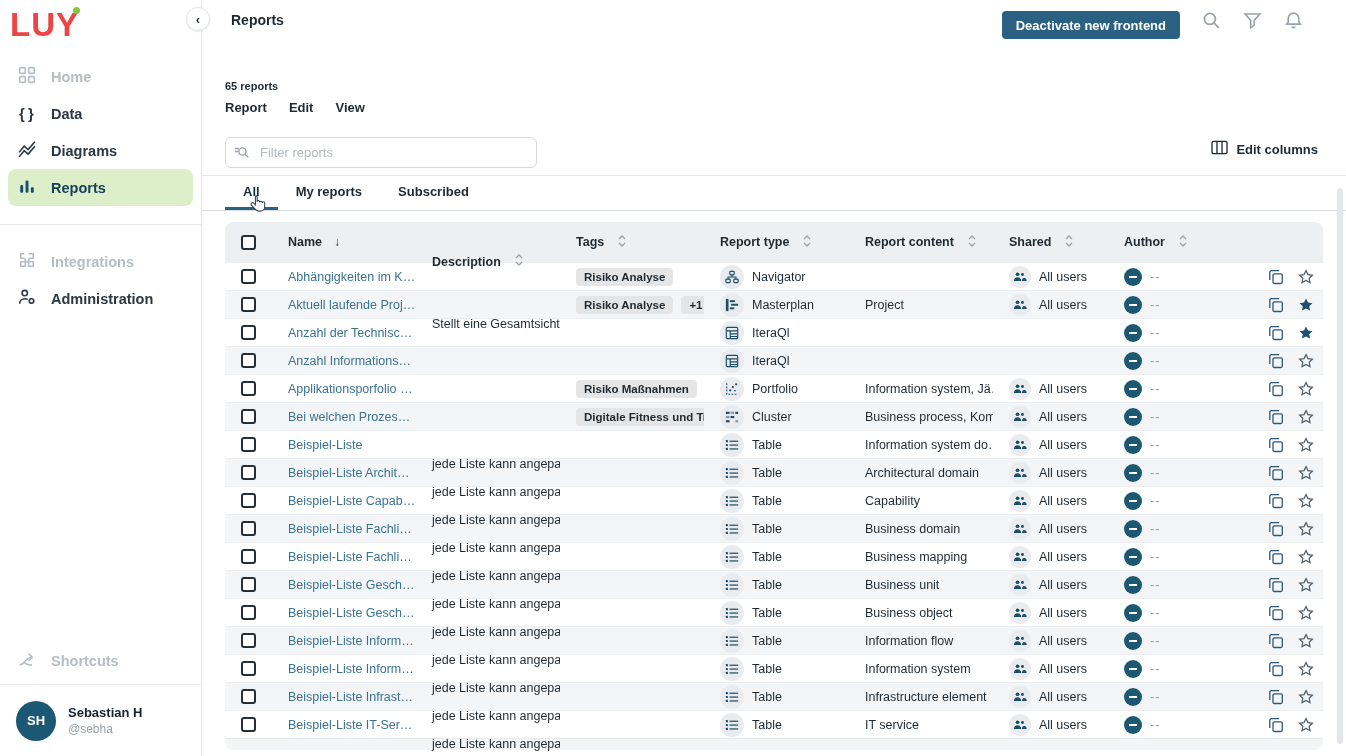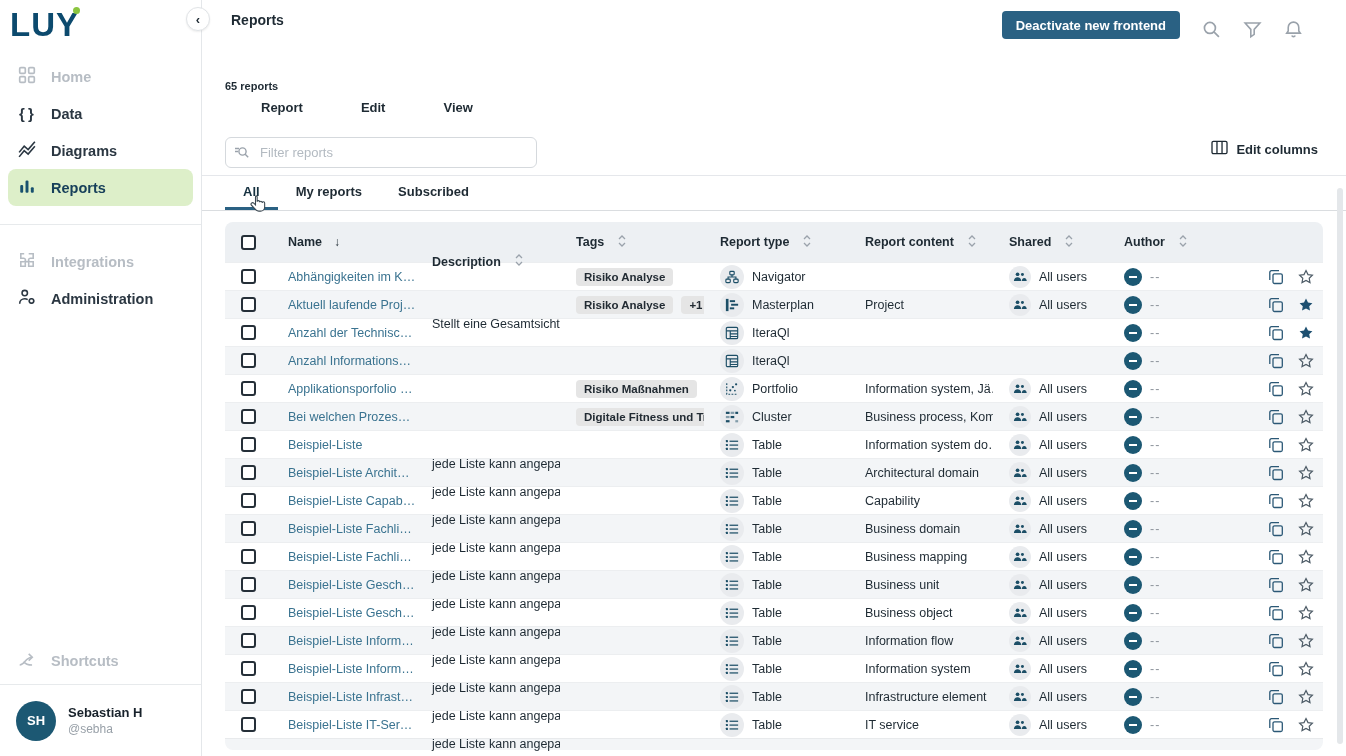--- a/index.html
+++ b/index.html
@@ -4,21 +4,21 @@
 <style>
   * { margin:0; padding:0; box-sizing:border-box; }
   html,body { width:1346px; height:756px; overflow:hidden; background:#fff;
     font-family:"Liberation Sans", sans-serif; color:#1e2a33; }
   .app { position:relative; width:1346px; height:756px; background:#fff; }
 
   
   .sidebar { position:absolute; left:0; top:0; width:202px; height:756px;
     background:#fff; border-right:1px solid #e4e7ea; }
   .logo { position:absolute; left:10px; top:6px; height:40px; cursor:pointer; }
-  .logo-text { font-size:33px; font-weight:800; color:#0c4a6e; letter-spacing:1px; }
+  .logo-text { font-size:33px; font-weight:800; color:#ef4444; letter-spacing:1px; }
   .logo-dot { position:absolute; right:-1px; top:1px; width:7px; height:7px;
     border-radius:50%; background:#8bc53f; }
   .nav { position:absolute; top:58px; left:0; right:0; }
   .nav-item { display:flex; align-items:center; gap:15px; height:37px;
     padding-left:18px; font-size:14.5px; font-weight:700; color:#2b3742; cursor:pointer; }
   .nav-item svg { flex:none; }
   .nav-item.disabled { color:#b7bdc4; }
   .nav-item.active { margin:0 8px; padding-left:10px; border-radius:8px;
     background:#ddefc9; color:#17405a; }
   .nav-divider { height:1px; background:#e7eaec; margin:18px 0; }
@@ -36,33 +36,33 @@
     border-radius:50%; background:#fff; border:1px solid #e1e4e7; color:#1e2a33;
     font-size:13px; font-weight:700; cursor:pointer; z-index:5;
     display:flex; align-items:center; justify-content:center;
     box-shadow:0 1px 2px rgba(0,0,0,.08); }
 
   
   .main { position:absolute; left:202px; top:0; right:0; bottom:0; background:#fff; }
   .topbar { position:relative; height:40px; }
   .breadcrumb { position:absolute; left:29px; top:12px; font-size:14px; font-weight:700; }
   .top-actions { position:absolute; right:43px; top:11px; display:flex;
-    align-items:flex-end; gap:22px; }
+    align-items:flex-start; gap:22px; }
   .deactivate { height:28px; padding:0 14px; border:none; border-radius:4px;
     background:#2a6183; color:#fff; font-size:13px; font-weight:700; cursor:pointer;
     font-family:"Liberation Sans", sans-serif; }
   .icon-btn { background:none; border:none; cursor:pointer; display:flex; padding:0; }
 
   .page-head { position:absolute; top:40px; left:0; right:0; height:136px;
     border-bottom:1px solid #e5e7eb; }
   .page-title { position:absolute; left:23px; top:0; font-size:26px; font-weight:800; color:#101820; }
   .report-count { position:absolute; left:23px; top:40px; font-size:11px; font-weight:700; }
   .menubar { position:absolute; left:23px; top:60px; display:flex; gap:22px;
     font-size:13px; font-weight:700; }
-  .menubar span { cursor:pointer;margin-left:36px; }
+  .menubar span { cursor:pointer; }
   .filter-wrap { position:absolute; left:23px; top:97px; width:312px; height:31px; }
   .filter-input { width:100%; height:100%; border:1px solid #d5d9dd; border-radius:6px;
     padding:0 10px 0 34px; font-size:13px; color:#1e2a33; outline:none;
     font-family:"Liberation Sans", sans-serif; }
   .filter-input::placeholder { color:#b3bac1; }
   .filter-icon { position:absolute; left:9px; top:8px; }
   .edit-columns { position:absolute; right:28px; top:100px; display:flex; align-items:center;
     gap:8px; font-size:13px; font-weight:700; background:none; border:none; cursor:pointer;
     color:#1e2a33; font-family:"Liberation Sans", sans-serif; }
 

